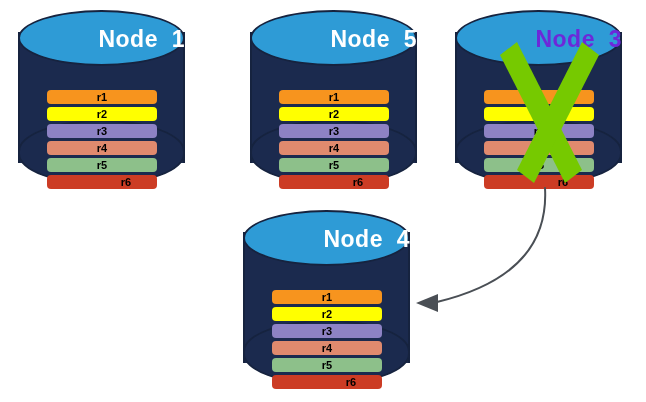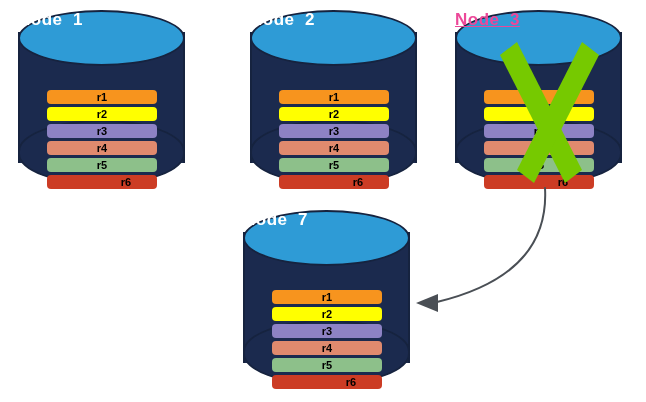--- a/index.html
+++ b/index.html
@@ -58,25 +58,25 @@
     width: 167px;
     height: 56px;
     background: #2e9bd6;
     border-radius: 50% / 50%;
     border: 2px solid #16233f;
     box-sizing: border-box;
   }
   .node-label {
     position: absolute;
     left: 0;
-    top: 0;
+    top: 16px;
     width: 167px;
-    text-align: left;
+    text-align: right;
     color: #ffffff;
-    font-size: 17px;
+    font-size: 23px;
     font-weight: bold;
     letter-spacing: 0.5px;
     white-space: pre;
   }
 
   
   .rows {
     position: absolute;
     left: 29px;
     top: 61px;
@@ -133,57 +133,57 @@
       <div class="row" style="background: rgb(224, 138, 110); color: rgb(0, 0, 0);">r4</div>
       <div class="row" style="background: rgb(141, 192, 138); color: rgb(0, 0, 0);">r5</div>
       <div class="row" style="background: rgb(204, 60, 36); color: rgb(0, 0, 0);">r6</div>
     </div>
   </div>
 
   <div class="node" style="left:250px; top:10px;">
     <div class="node-body" style="background: rgb(27, 42, 78); border-color: rgb(22, 35, 63);"></div>
     <div class="node-bottom" style="background: rgb(27, 42, 78); border-color: rgb(22, 35, 63);"></div>
     <div class="node-top" style="background: rgb(46, 155, 214); border-color: rgb(22, 35, 63);"></div>
-    <div class="node-label" style="color: rgb(255, 255, 255);">Node  2</div>
+    <div class="node-label" style="color: rgb(255, 255, 255);">Node  5</div>
     <div class="rows">
       <div class="row" style="background: rgb(247, 148, 30); color: rgb(0, 0, 0);">r1</div>
       <div class="row" style="background: rgb(255, 255, 0); color: rgb(0, 0, 0);">r2</div>
       <div class="row" style="background: rgb(141, 130, 196); color: rgb(0, 0, 0);">r3</div>
       <div class="row" style="background: rgb(224, 138, 110); color: rgb(0, 0, 0);">r4</div>
       <div class="row" style="background: rgb(141, 192, 138); color: rgb(0, 0, 0);">r5</div>
       <div class="row" style="background: rgb(204, 60, 36); color: rgb(0, 0, 0);">r6</div>
     </div>
   </div>
 
   <div class="node" style="left:455px; top:10px;">
     <div class="node-body" style="background: rgb(27, 42, 78); border-color: rgb(22, 35, 63);"></div>
     <div class="node-bottom" style="background: rgb(27, 42, 78); border-color: rgb(22, 35, 63);"></div>
     <div class="node-top" style="background: rgb(46, 155, 214); border-color: rgb(22, 35, 63);"></div>
-    <div class="node-label" style="color: #ec4899; text-decoration: underline;">Node  3</div>
+    <div class="node-label" style="color: #6d28d9;">Node  3</div>
     <div class="rows">
       <div class="row" style="background: rgb(247, 148, 30); color: rgb(0, 0, 0);">r1</div>
       <div class="row" style="background: rgb(255, 255, 0); color: rgb(0, 0, 0);">r2</div>
       <div class="row" style="background: rgb(141, 130, 196); color: rgb(0, 0, 0);">r3</div>
       <div class="row" style="background: rgb(224, 138, 110); color: rgb(0, 0, 0);">r4</div>
       <div class="row" style="background: rgb(141, 192, 138); color: rgb(0, 0, 0);">r5</div>
       <div class="row" style="background: rgb(204, 60, 36); color: rgb(0, 0, 0);">r6</div>
     </div>
     <svg class="cross" viewBox="0 0 167 175">
       <g id="cross-shape">
         <polygon points="45,45 62,32 127,160 110,173" fill="#76c900"></polygon>
         <polygon points="127,32 144,45 79,173 62,160" fill="#76c900"></polygon>
       </g>
     </svg>
   </div>
 
   <div class="node" style="left:243px; top:210px;">
     <div class="node-body" style="background: rgb(27, 42, 78); border-color: rgb(22, 35, 63);"></div>
     <div class="node-bottom" style="background: rgb(27, 42, 78); border-color: rgb(22, 35, 63);"></div>
     <div class="node-top" style="background: rgb(46, 155, 214); border-color: rgb(22, 35, 63);"></div>
-    <div class="node-label" style="color: rgb(255, 255, 255);">Node  7</div>
+    <div class="node-label" style="color: rgb(255, 255, 255);">Node  4</div>
     <div class="rows">
       <div class="row" style="background: rgb(247, 148, 30); color: rgb(0, 0, 0);">r1</div>
       <div class="row" style="background: rgb(255, 255, 0); color: rgb(0, 0, 0);">r2</div>
       <div class="row" style="background: rgb(141, 130, 196); color: rgb(0, 0, 0);">r3</div>
       <div class="row" style="background: rgb(224, 138, 110); color: rgb(0, 0, 0);">r4</div>
       <div class="row" style="background: rgb(141, 192, 138); color: rgb(0, 0, 0);">r5</div>
       <div class="row" style="background: rgb(204, 60, 36); color: rgb(0, 0, 0);">r6</div>
     </div>
   </div>
 

